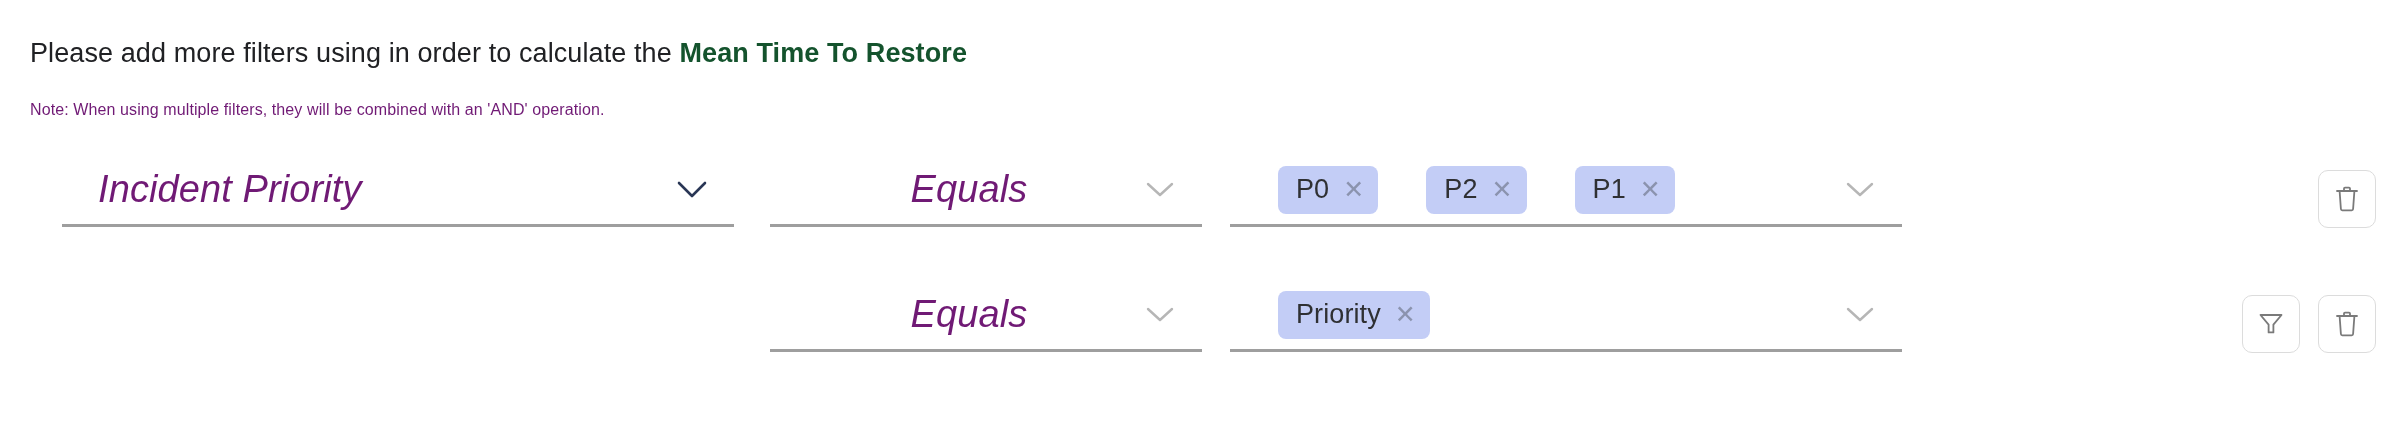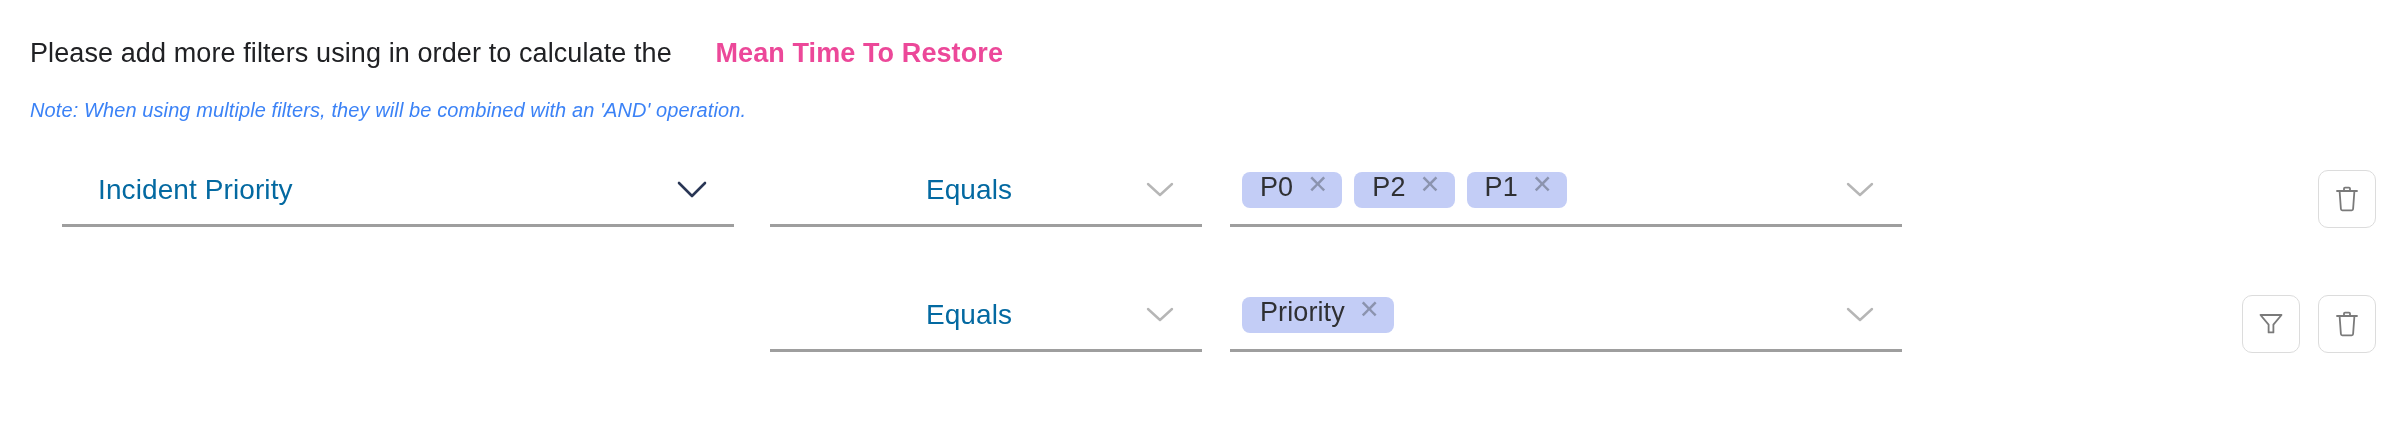--- a/index.html
+++ b/index.html
@@ -28,33 +28,31 @@
     left: 30px;
     top: 37px;
     font-size: 27px;
     line-height: 32px;
     color: #202124;
     white-space: nowrap;
     letter-spacing: .1px;
   }
   .heading .strong {
     font-weight: 700;
-    color: #ec4899;
-    margin-left: 36px;
+    color: #14532d;
   }
   .note {
     position: absolute;
     left: 30px;
     top: 95px;
-    font-size: 20px;
+    font-size: 16px;
     line-height: 30px;
-    color: #3b82f6;
-    white-space: nowrap;
-    letter-spacing: .1px;
-    font-style: italic;
+    color: #701a75;
+    white-space: nowrap;
+    letter-spacing: .1px;
   }
 
   
   .rows {
     position: absolute;
     left: 0;
     top: 155px;
     width: 2408px;
   }
   .filter-row {
@@ -73,27 +71,28 @@
   }
 
   
   .field.col-attr   { left: 62px;   width: 672px; }
   
   .field.col-op     { left: 770px;  width: 432px; text-align: center; }
   
   .field.col-val    { left: 1230px; width: 672px; }
 
   .field-text {
-    font-size: 28px;
-    color: #0369a1;
+    font-size: 38px;
+    color: #701a75;
     padding-left: 36px;
     white-space: nowrap;
     letter-spacing: .1px;
     flex: 1 1 auto;
     overflow: hidden;
+    font-style: italic;
   }
   .field.col-op .field-text { padding-left: 28px; }
 
   .chevron {
     flex: 0 0 auto;
     width: 40px;
     height: 40px;
     margin-right: 22px;
     display: flex;
     align-items: center;
@@ -105,29 +104,30 @@
   .chips {
     flex: 1 1 auto;
     display: flex;
     align-items: center;
     gap: 12px;
     padding-left: 12px;
     overflow: hidden;
   }
   .chip {
     display: inline-flex;
-    align-items: flex-start;
+    align-items: center;
     background: #c3cdf6;
     border-radius: 8px;
-    height: 36px;
+    height: 48px;
     padding: 0 14px 0 18px;
     font-size: 27px;
     color: #2f3033;
     white-space: nowrap;
     letter-spacing: .1px;
+    margin-left: 36px;
   }
   .chip-x {
     margin-left: 14px;
     font-size: 25px;
     color: #8b93ae;
     line-height: 1;
     cursor: pointer;
     font-family: "DejaVu Sans", sans-serif;
   }
 

